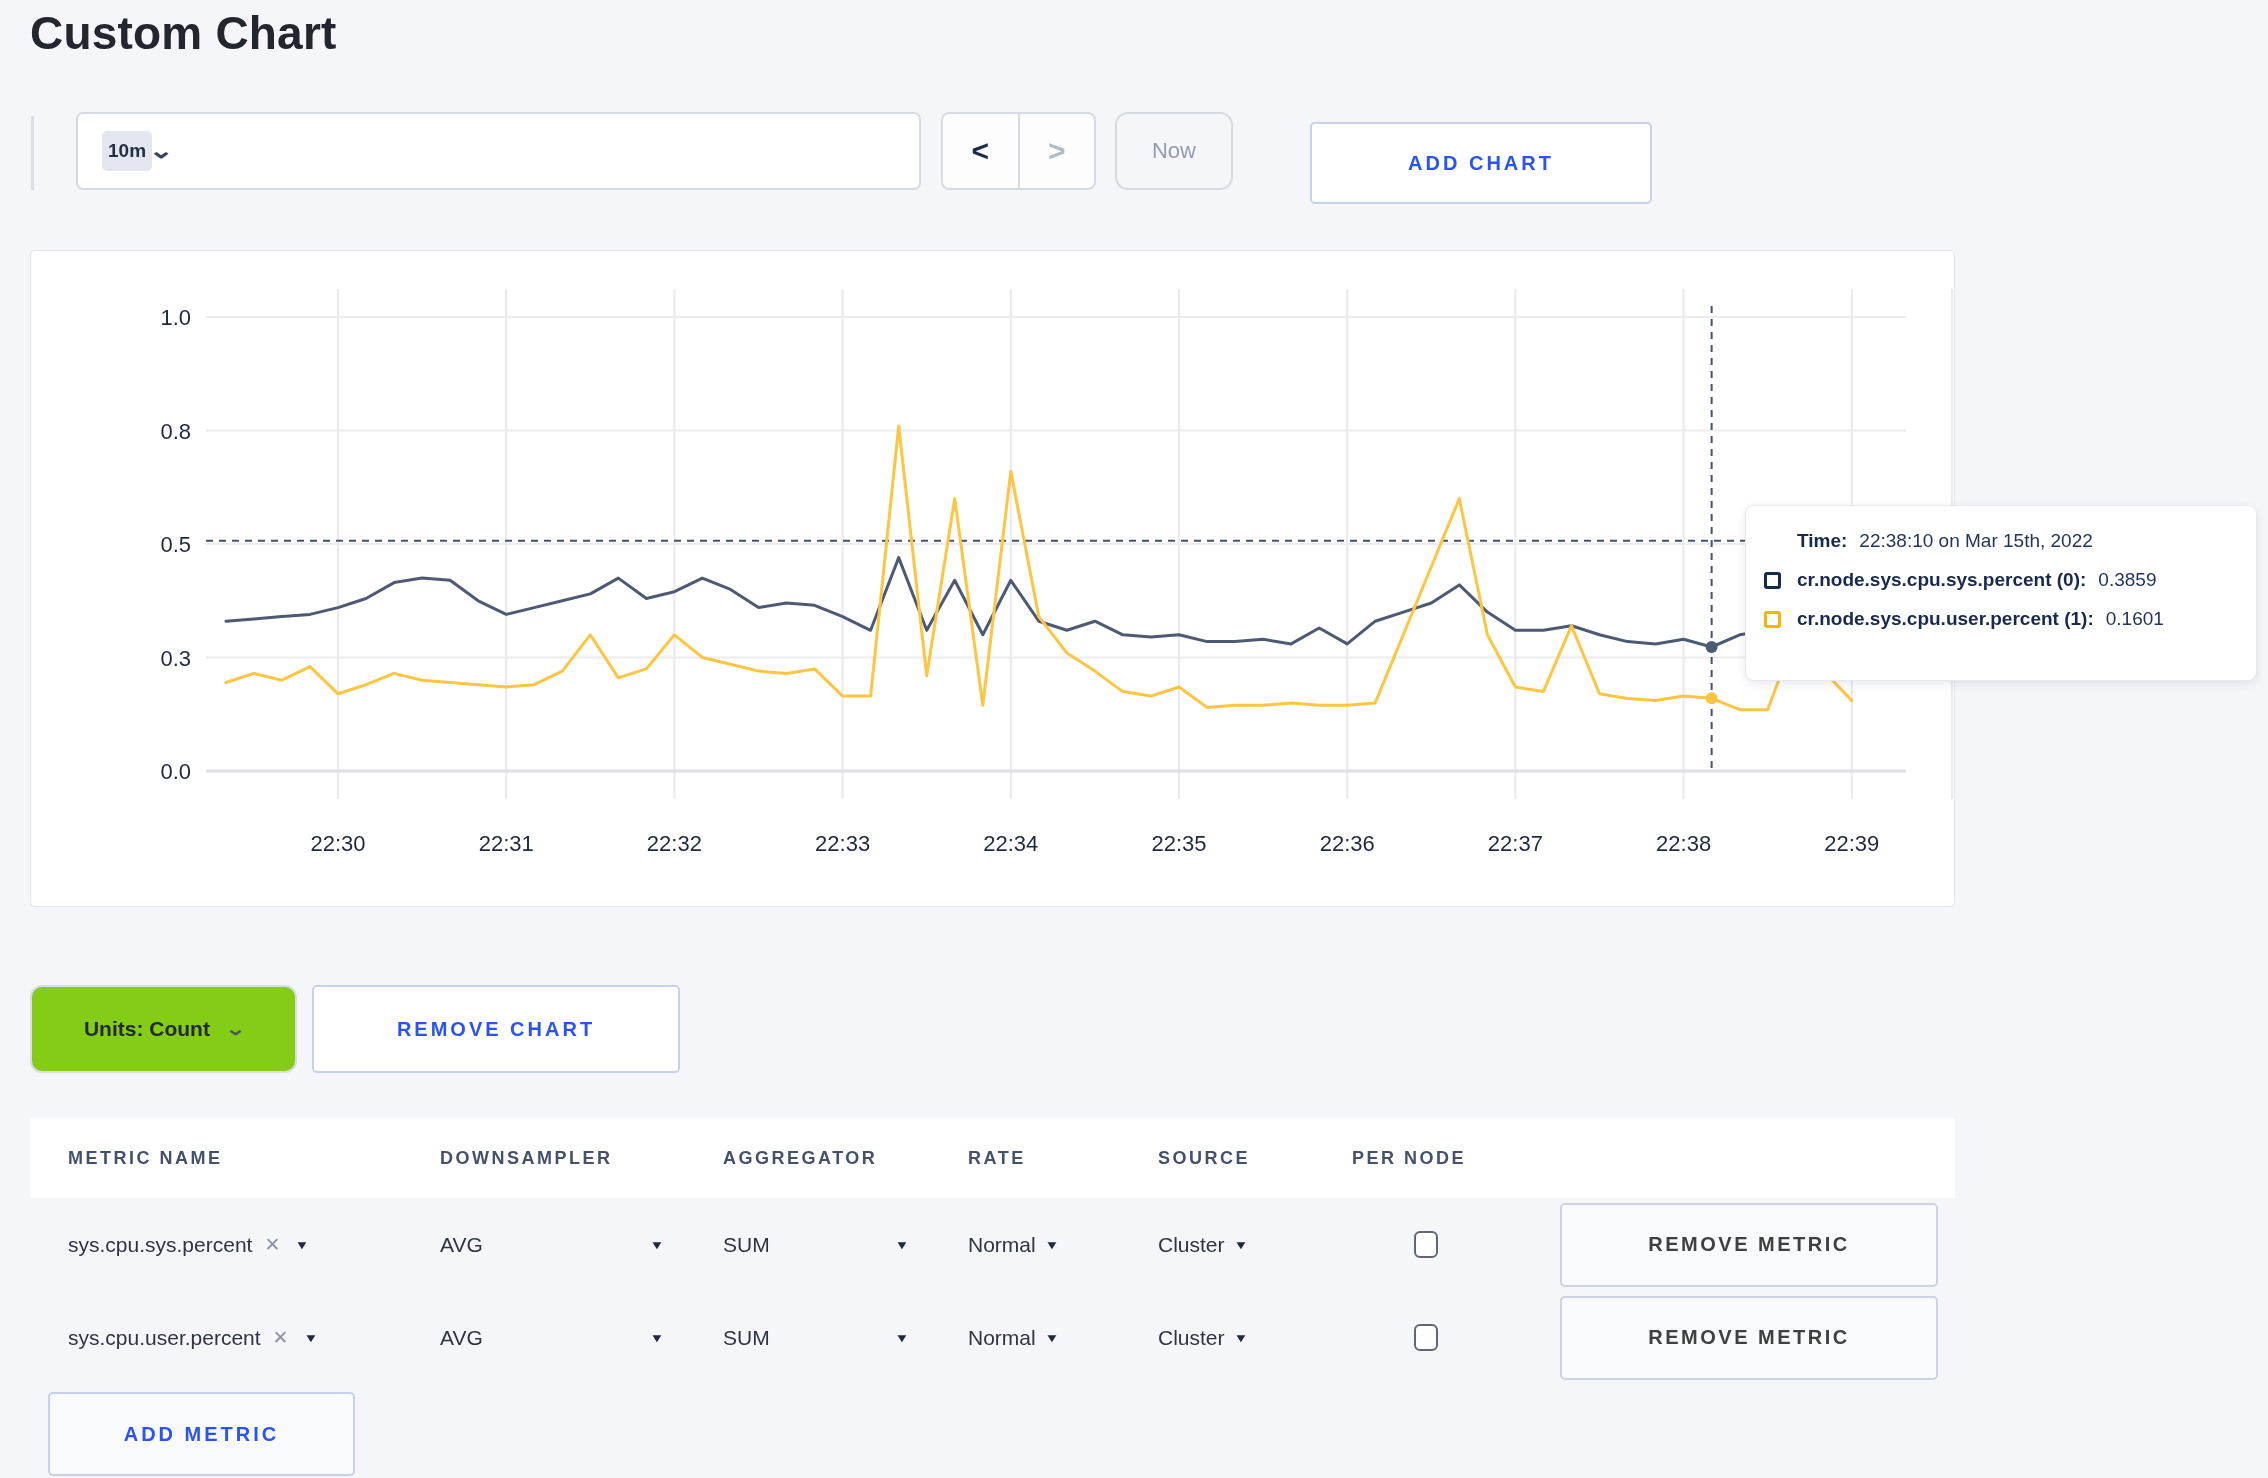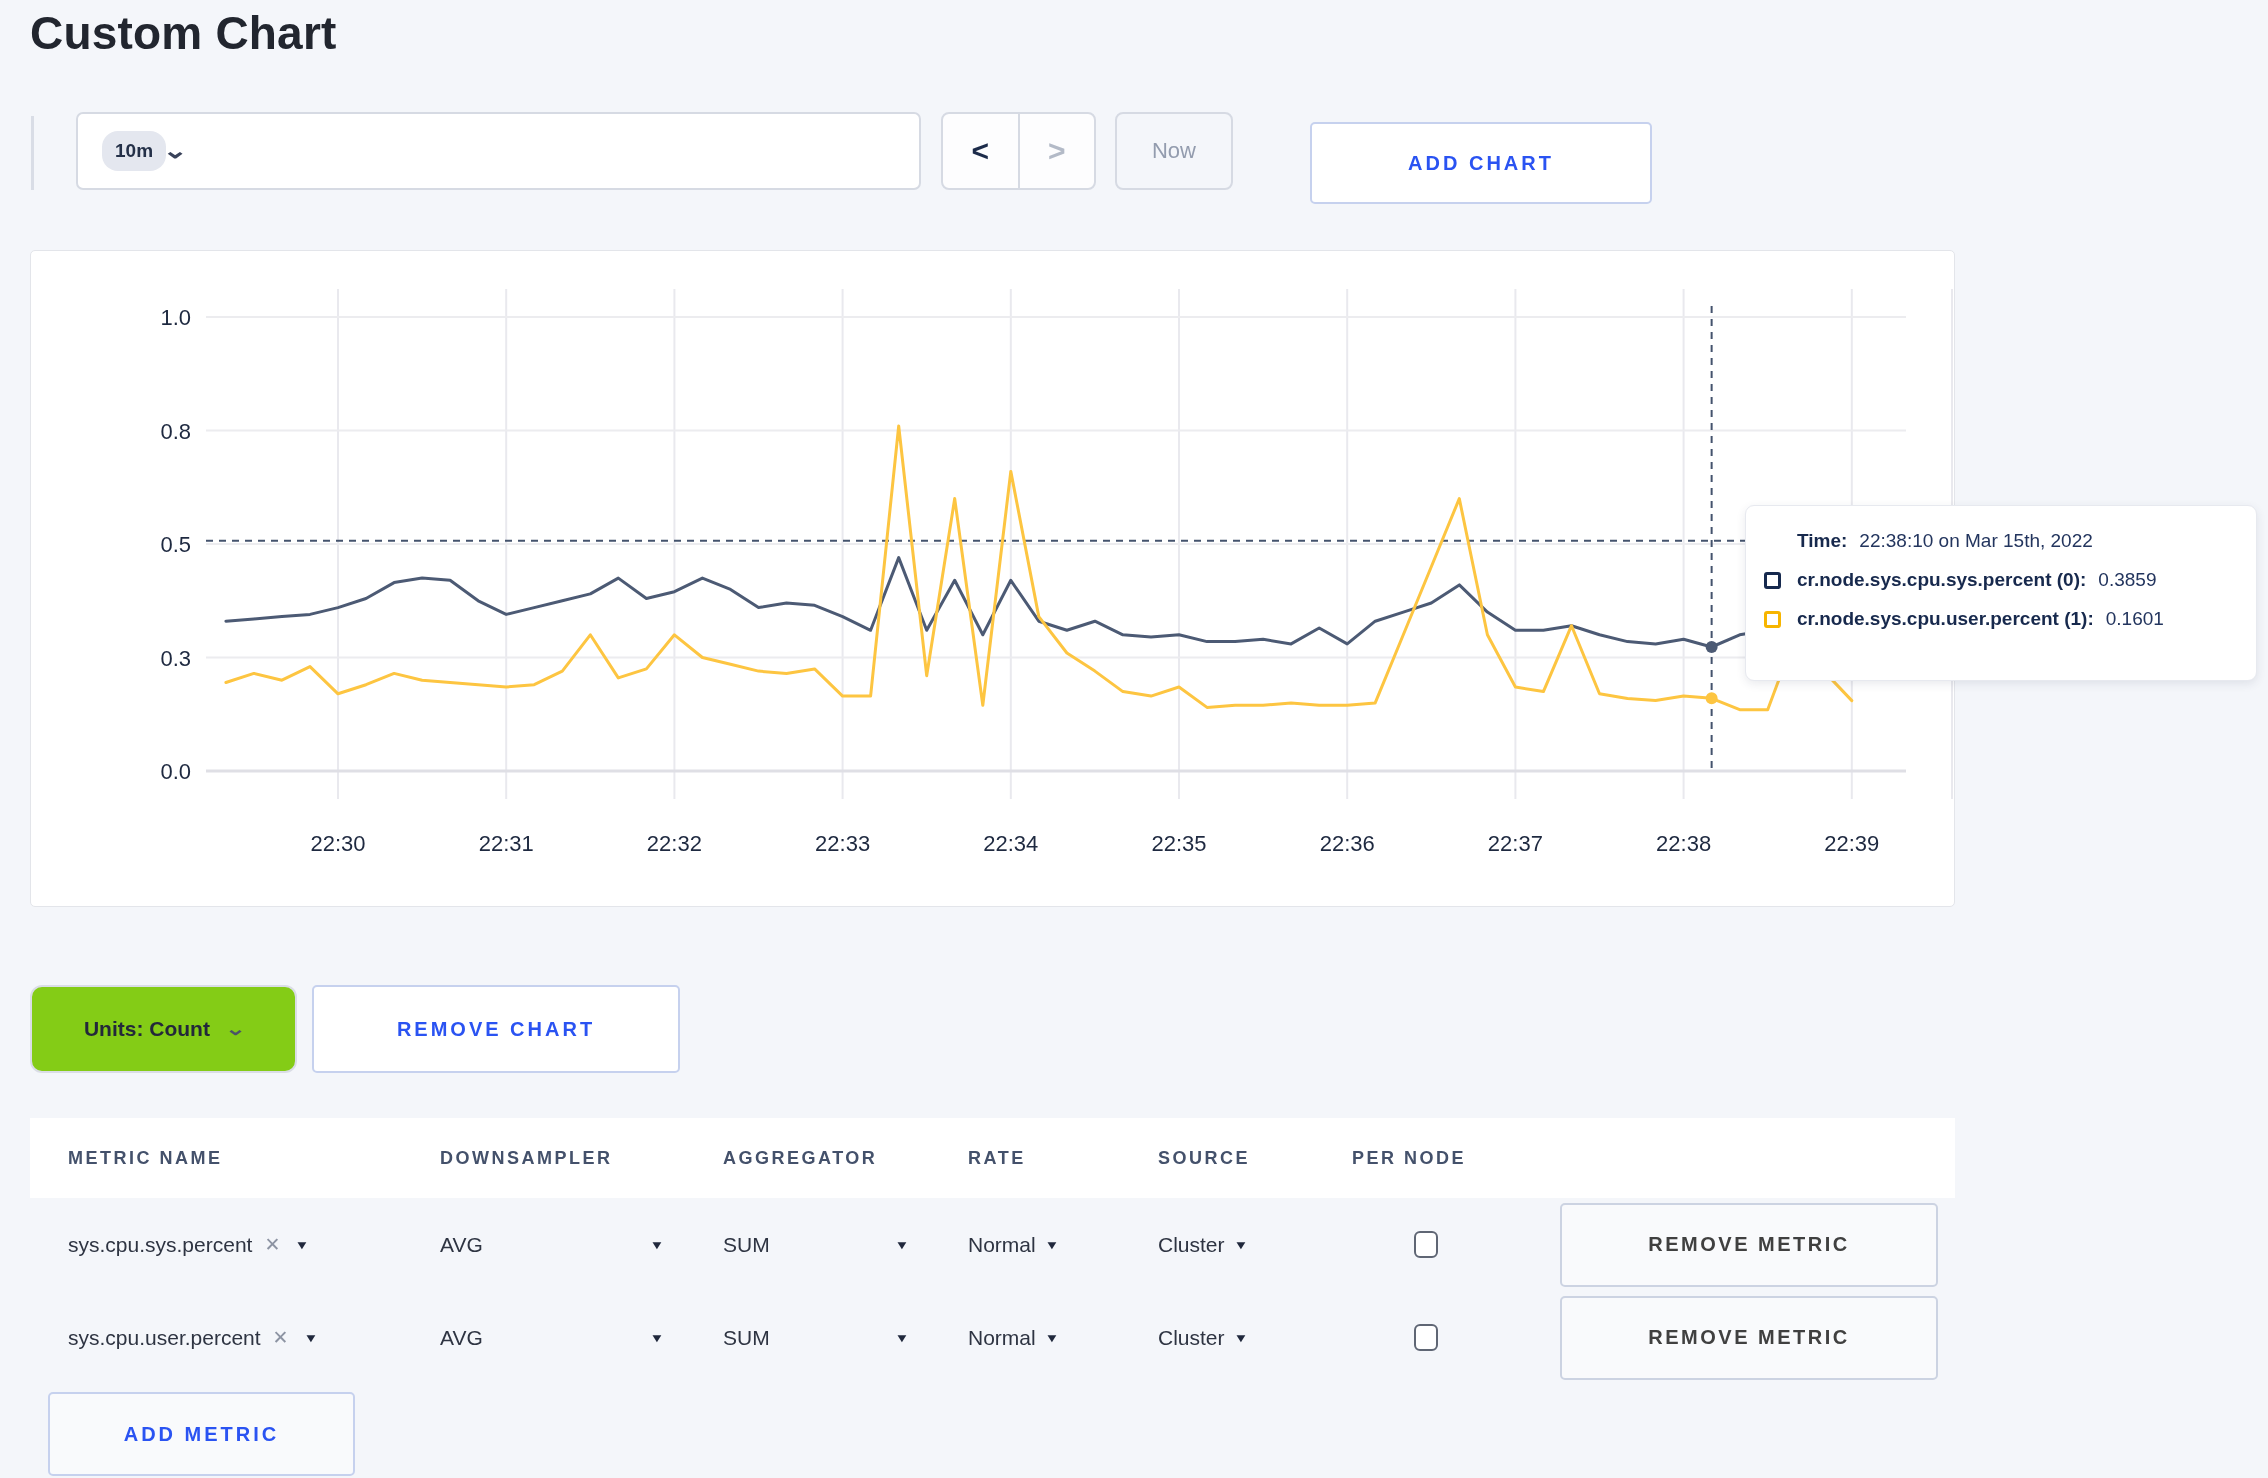--- a/index.html
+++ b/index.html
@@ -7,32 +7,32 @@
   body { font-family:"Liberation Sans", sans-serif; background:#f4f6fa; color:#242b3a; position:relative; overflow:hidden; }
   .page { position:absolute; inset:0; }
 
   
   .title { position:absolute; left:30px; top:6px; font-size:46px; font-weight:600; color:#22262f; letter-spacing:.2px; }
 
   .toolbar-divider { position:absolute; left:31px; top:116px; width:3px; height:74px; background:#d9dde6; }
 
   .time-select { position:absolute; left:76px; top:112px; width:845px; height:78px; background:#fff;
     border:2px solid #d6dae3; border-radius:7px; display:flex; align-items:center; padding:0 28px 0 24px; cursor:pointer; }
-  .time-badge { background:#e4e7ef; border-radius:16px; font-size:19px; font-weight:700; color:#243048; padding:9px 13px; }
+  .time-badge { background:#e4e7ef; border-radius:5px; font-size:19px; font-weight:700; color:#243048; padding:9px 6px; }
   .time-label { font-size:21px; color:#20293d; margin-left:33px; flex:1; }
   .chev { font-size:22px; color:#39425a; transform:scaleX(1.4); font-weight:600; line-height:10px; }
 
   .nav-arrows { position:absolute; left:941px; top:112px; width:155px; height:78px; background:#fdfdfe;
     border:2px solid #d6dae3; border-radius:8px; display:flex; }
   .nav-arrows .cell { flex:1; display:flex; align-items:center; justify-content:center; font-size:30px; font-weight:600; cursor:pointer; }
   .nav-arrows .cell:first-child { border-right:2px solid #d6dae3; color:#1c2b4a; }
   .nav-arrows .cell.disabled { color:#b3bac7; cursor:default; }
 
   .now-btn { position:absolute; left:1115px; top:112px; width:118px; height:78px; background:transparent;
-    border:2px solid #d6dae3; border-radius:8px; font-size:22px; color:#939cae; font-weight:500;
+    border:2px solid #d6dae3; border-radius:13px; font-size:22px; color:#939cae; font-weight:500;
     font-family:"Liberation Sans",sans-serif; cursor:default; }
 
   .blue-btn { background:#fff; border:2px solid #c6d1ee; border-radius:5px; color:#2a53f2;
     font-size:20px; font-weight:700; letter-spacing:3px; font-family:"Liberation Sans",sans-serif; cursor:pointer; }
   .add-chart { position:absolute; left:1310px; top:122px; width:342px; height:82px; }
 
   
   .chart-card { position:absolute; left:30px; top:250px; width:1925px; height:657px; background:#fff;
     border:1px solid #e3e5ea; border-radius:5px; }
   .chart-card svg { position:absolute; left:0; top:0; }

